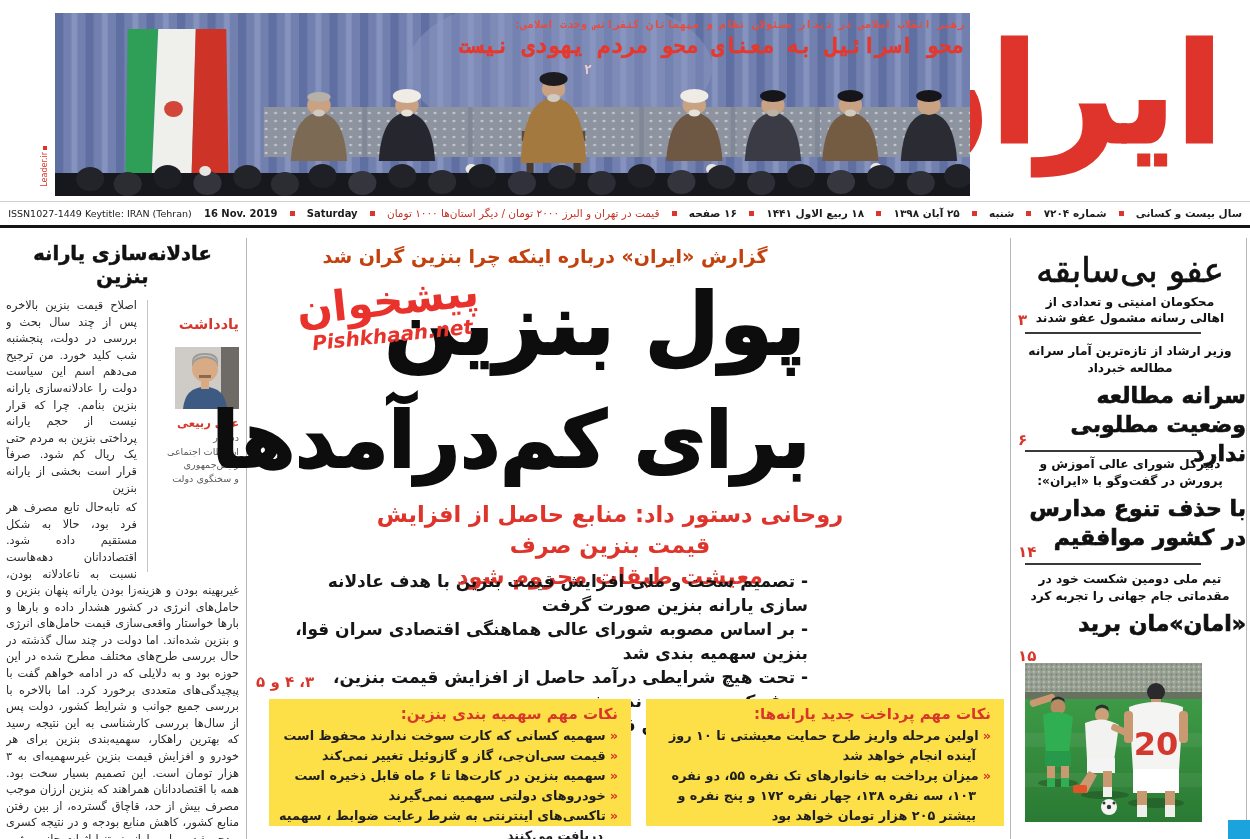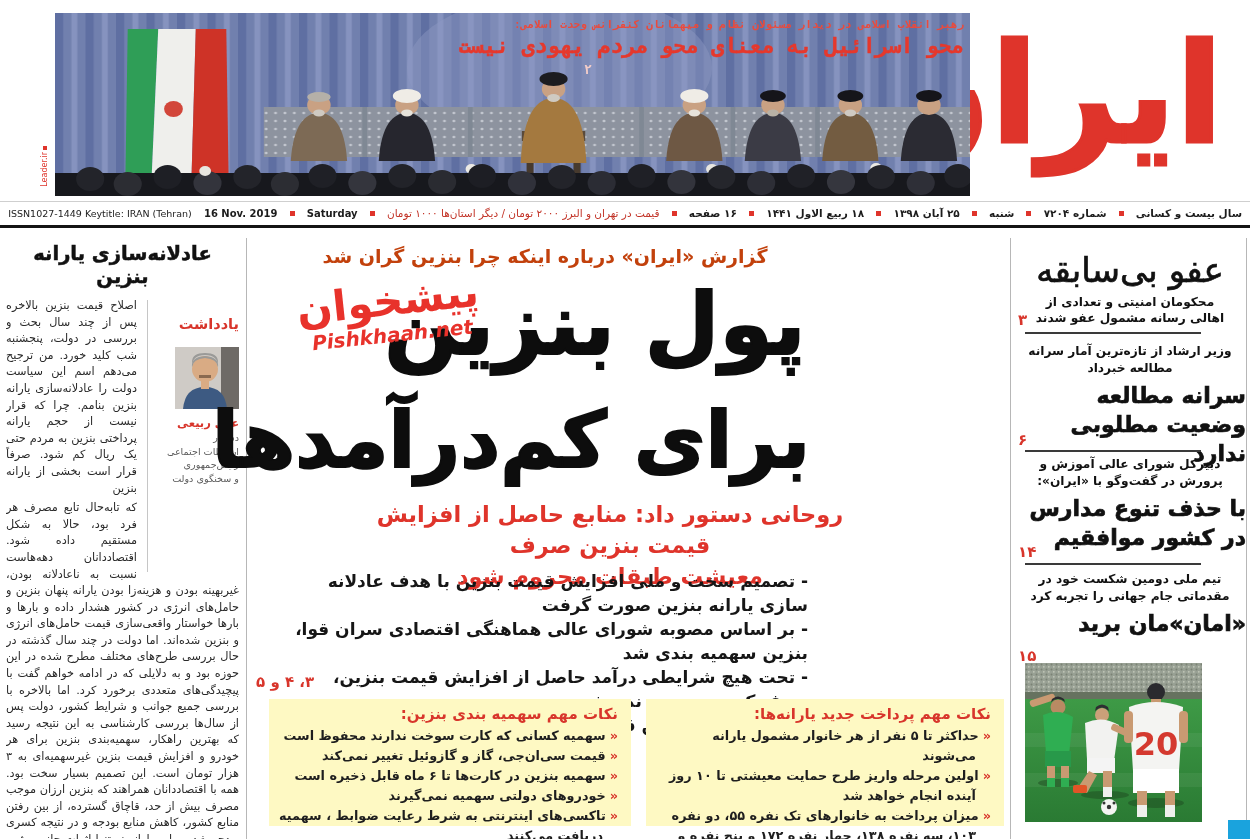--- a/index.html
+++ b/index.html
@@ -56,21 +56,21 @@
   .watermark{position:absolute;left:300px;top:276px;width:180px;text-align:center;
              transform:rotate(-6deg);color:#e8322b;}
   .wm-fa{font-size:42px;font-weight:bold;}
   .wm-en{font-size:20px;font-weight:bold;font-style:italic;direction:ltr;margin-top:-2px;}
   .lead-sub{position:absolute;left:330px;top:499px;width:480px;text-align:center;color:#df342b;
             font-size:22.5px;font-weight:bold;line-height:31px;margin-left:40px;}
   .lead-bullets{position:absolute;left:285px;top:569px;width:523px;text-align:right;
                 font-size:17px;font-weight:bold;color:#161616;line-height:24px;}
   .pages-ref{position:absolute;left:256px;top:673px;font-size:15px;font-weight:bold;color:#d8352b;direction:rtl;}
   
-  .factbox{position:absolute;top:699px;height:127px;background:#fef9c3;box-sizing:border-box;
+  .factbox{position:absolute;top:699px;height:127px;background:#fde047;box-sizing:border-box;
            padding:6px 13px 6px 10px;text-align:right;}
   .fb-quota{left:269px;width:362px;}
   .fb-payment{left:646px;width:358px;}
   .fb-title{color:#d8352b;font-size:15px;font-weight:bold;line-height:19px;margin-bottom:2px;}
   .fb-item{font-size:12.8px;font-weight:bold;color:#1e1e1e;line-height:20px;
            padding-right:15px;text-indent:-15px;}
   .fb-marker{color:#d8352b;margin-left:4px;font-weight:bold;}
   
   .rc{position:absolute;left:1014px;width:232px;text-align:center;color:#111;direction:rtl;}
   .rc-s1{top:239px;} .rc-s2{top:343px;} .rc-s3{top:456px;} .rc-s4{top:571px;}
@@ -280,21 +280,20 @@
   <div class="factbox fb-quota">
     <div class="fb-title">نکات مهم سهمیه بندی بنزین:</div>
     <div class="fb-item"><span class="fb-marker">«</span><span>سهمیه کسانی که کارت سوخت ندارند محفوظ است</span></div>
     <div class="fb-item"><span class="fb-marker">«</span><span>قیمت سی‌ان‌جی، گاز و گازوئیل تغییر نمی‌کند</span></div>
     <div class="fb-item"><span class="fb-marker">«</span><span>سهمیه بنزین در کارت‌ها تا ۶ ماه قابل ذخیره است</span></div>
     <div class="fb-item"><span class="fb-marker">«</span><span>خودروهای دولتی سهمیه نمی‌گیرند</span></div>
     <div class="fb-item"><span class="fb-marker">«</span><span>تاکسی‌های اینترنتی به شرط رعایت ضوابط ، سهمیه دریافت می‌کنند</span></div>
   </div>
   <div class="factbox fb-payment">
     <div class="fb-title">نکات مهم پرداخت جدید یارانه‌ها:</div>
-    <div class="fb-item"><span class="fb-marker">«</span><span>حداکثر تا ۵ نفر از هر خانوار مشمول یارانه می‌شوند</span></div>
     <div class="fb-item"><span class="fb-marker">«</span><span>اولین مرحله واریز طرح حمایت معیشتی تا ۱۰ روز آینده انجام خواهد شد</span></div>
     <div class="fb-item"><span class="fb-marker">«</span><span>میزان پرداخت به خانوارهای تک نفره ۵۵، دو نفره ۱۰۳، سه نفره ۱۳۸، چهار نفره ۱۷۲ و پنج نفره و بیشتر ۲۰۵ هزار تومان خواهد بود</span></div>
 
   </div>
 
   <div class="rc rc-s1">
     <div class="rc-title-lg">عفو بی‌سابقه</div>
     <div class="rc-sub">محکومان امنیتی و تعدادی از اهالی رسانه مشمول عفو شدند</div>
   </div>
   <div class="rc-page rc-p1">۳</div>

